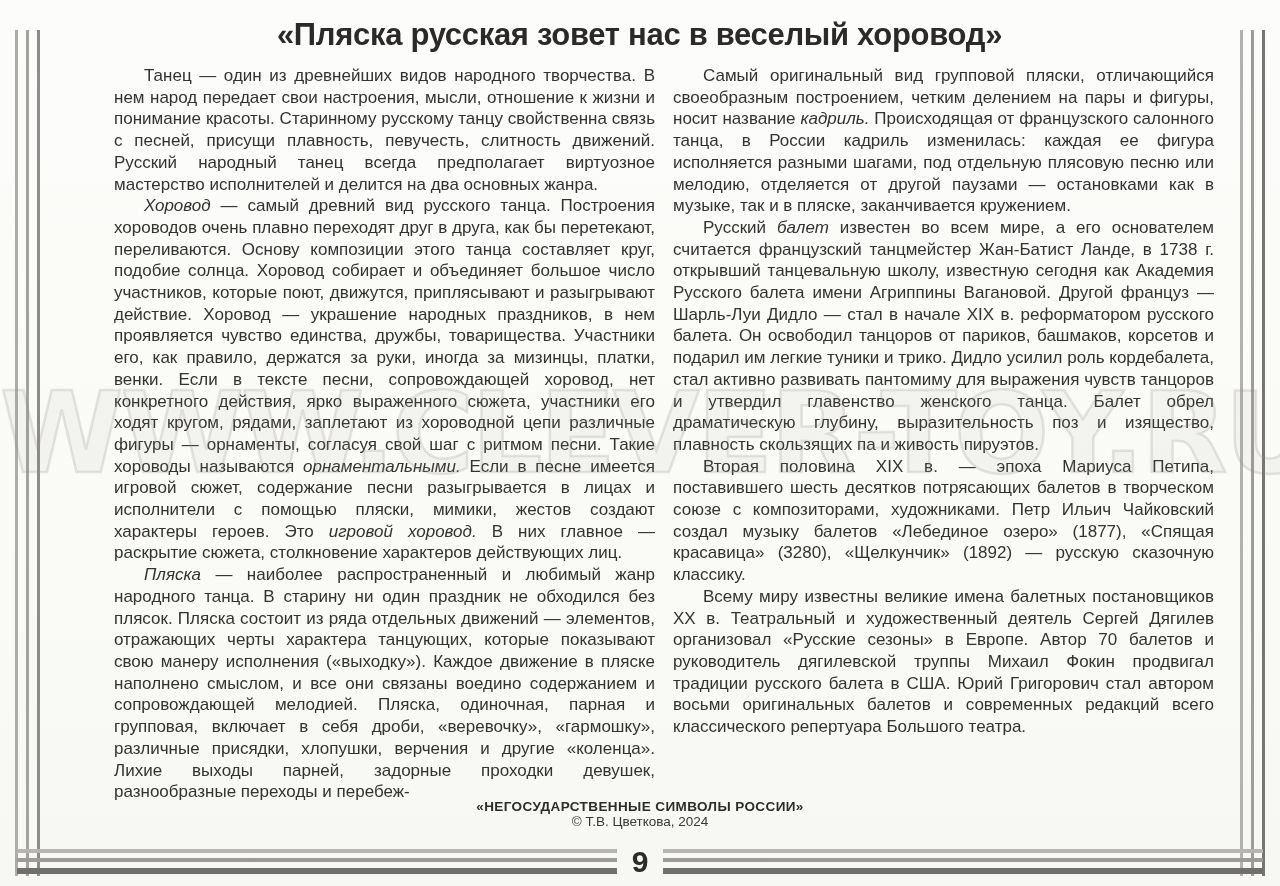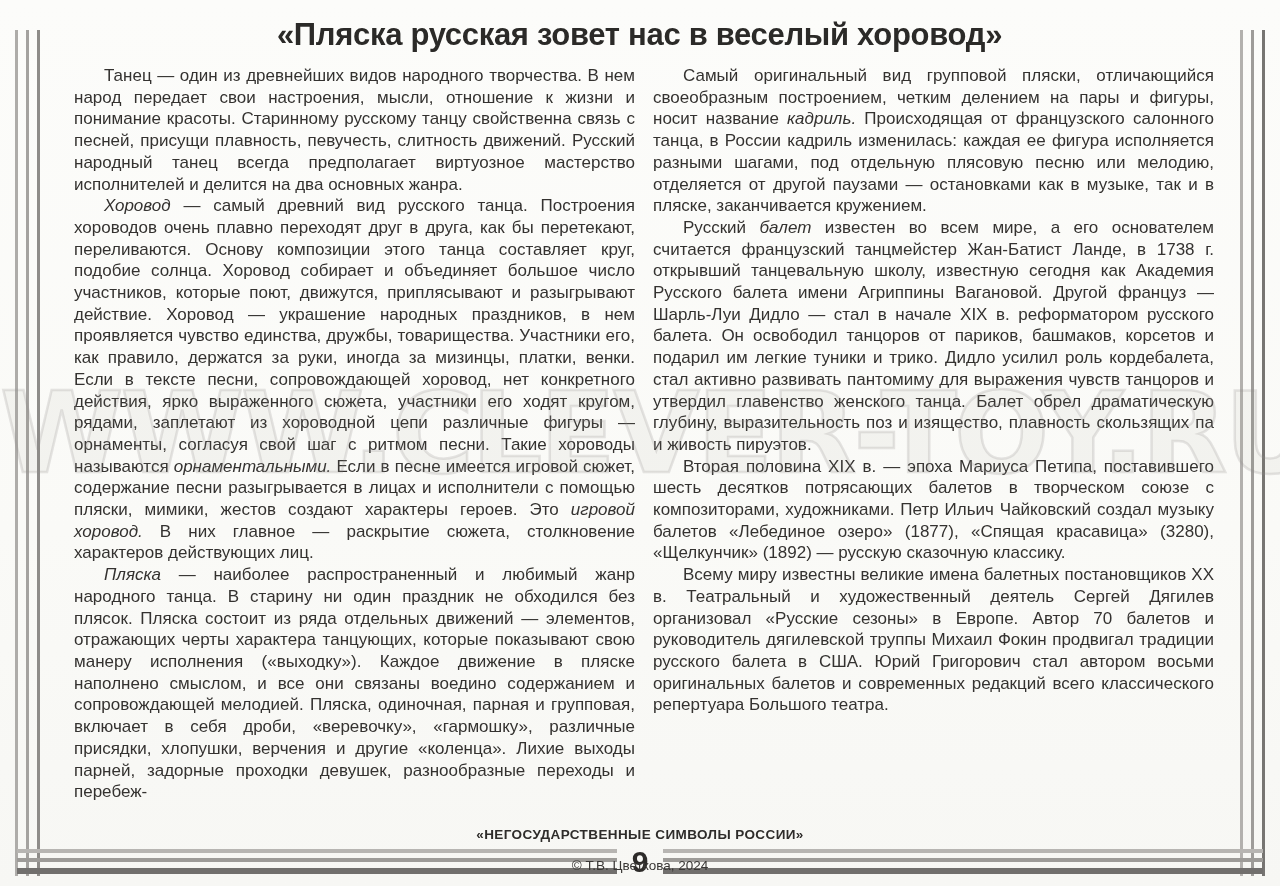--- a/index.html
+++ b/index.html
@@ -53,21 +53,21 @@
     padding: 17px 71px 12px 70px;
     text-align: center;
     font-size: 31px; font-weight: bold;
     color: #2b2a28;
     letter-spacing: -0.3px;
   }
   
   .columns {
     display: flex;
     gap: 18px;
-    padding: 0 66px 0 74px;
+    padding: 0 66px 0 114px;
     position: relative;
     z-index: 1;
   }
   .col {
     flex: 1;
     text-align: justify;
     font-size: 17px;
     line-height: 21.7px;
     color: #343230;
   }
@@ -84,30 +84,30 @@
     font-size: 112px;
     letter-spacing: -3px;
     white-space: nowrap;
     color: rgba(140, 138, 134, 0.07);
     -webkit-text-stroke: 2.5px rgba(145, 143, 139, 0.22);
     pointer-events: none;
     z-index: 3;
   }
   
   .footer {
-    position: absolute; left: 0; right: 0; top: 827px;
+    position: absolute; left: 0; right: 0; top: 799px;
     text-align: center;
     z-index: 1;
   }
   .footer-series {
     font-size: 13.5px; font-weight: bold;
     letter-spacing: 0.4px; color: #2e2c2a;
   }
   .footer-copy {
-    margin-top: 16px;
+    margin-top: 0;
     font-size: 13.5px; color: #393735;
   }
 </style>
 </head>
 <body>
 
 <div class="page">
 
   <div class="border-v border-left"></div>
   <div class="border-v border-right"></div>

